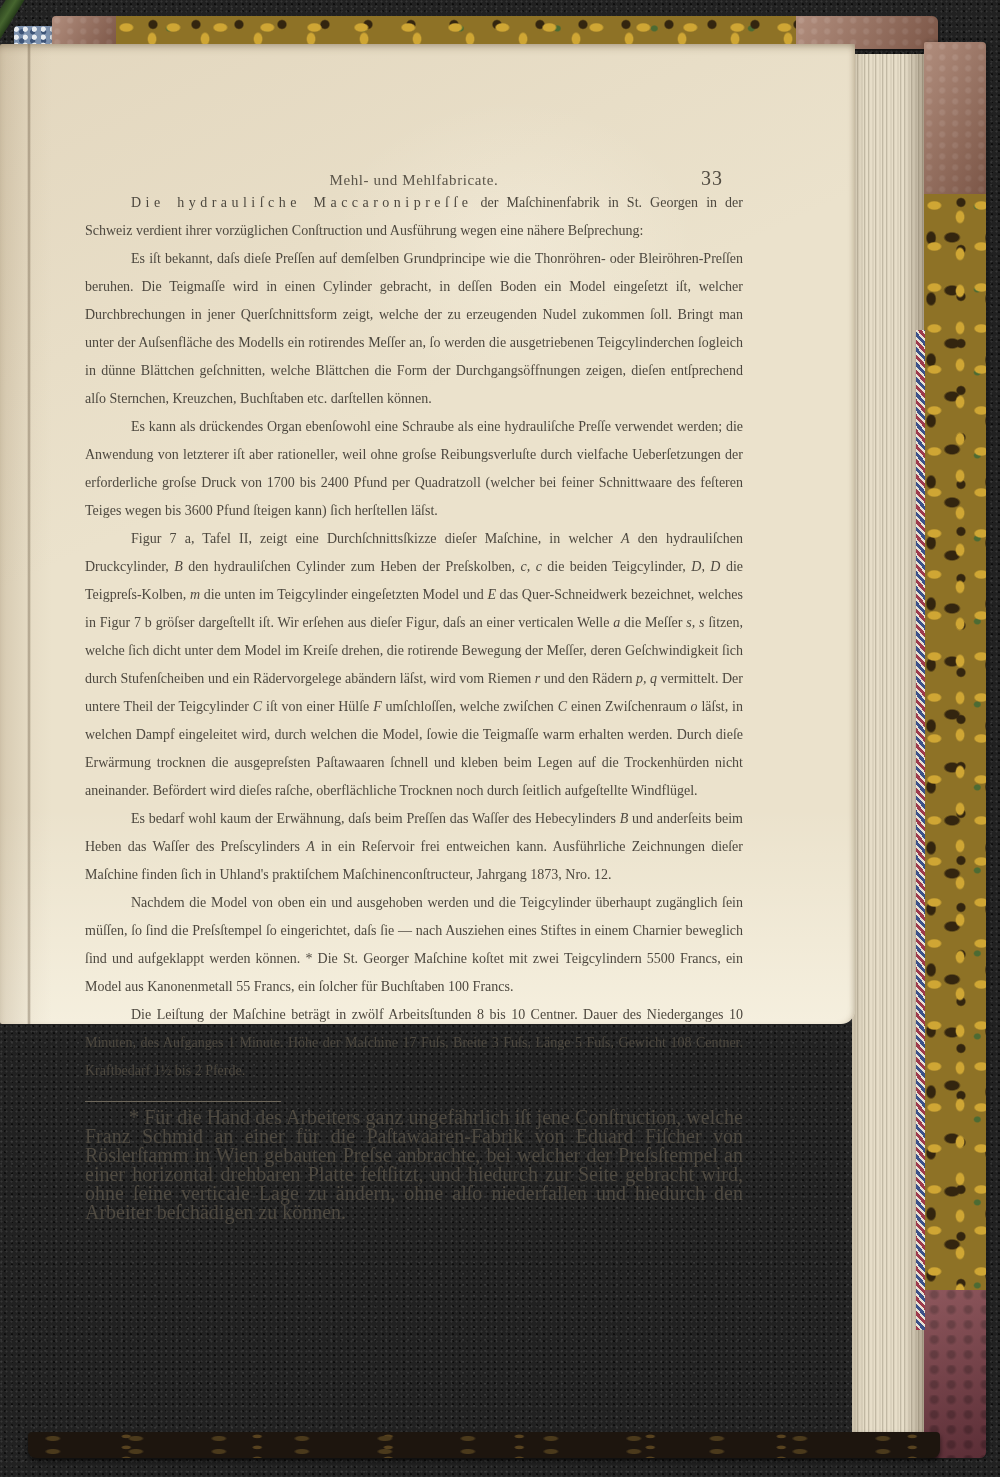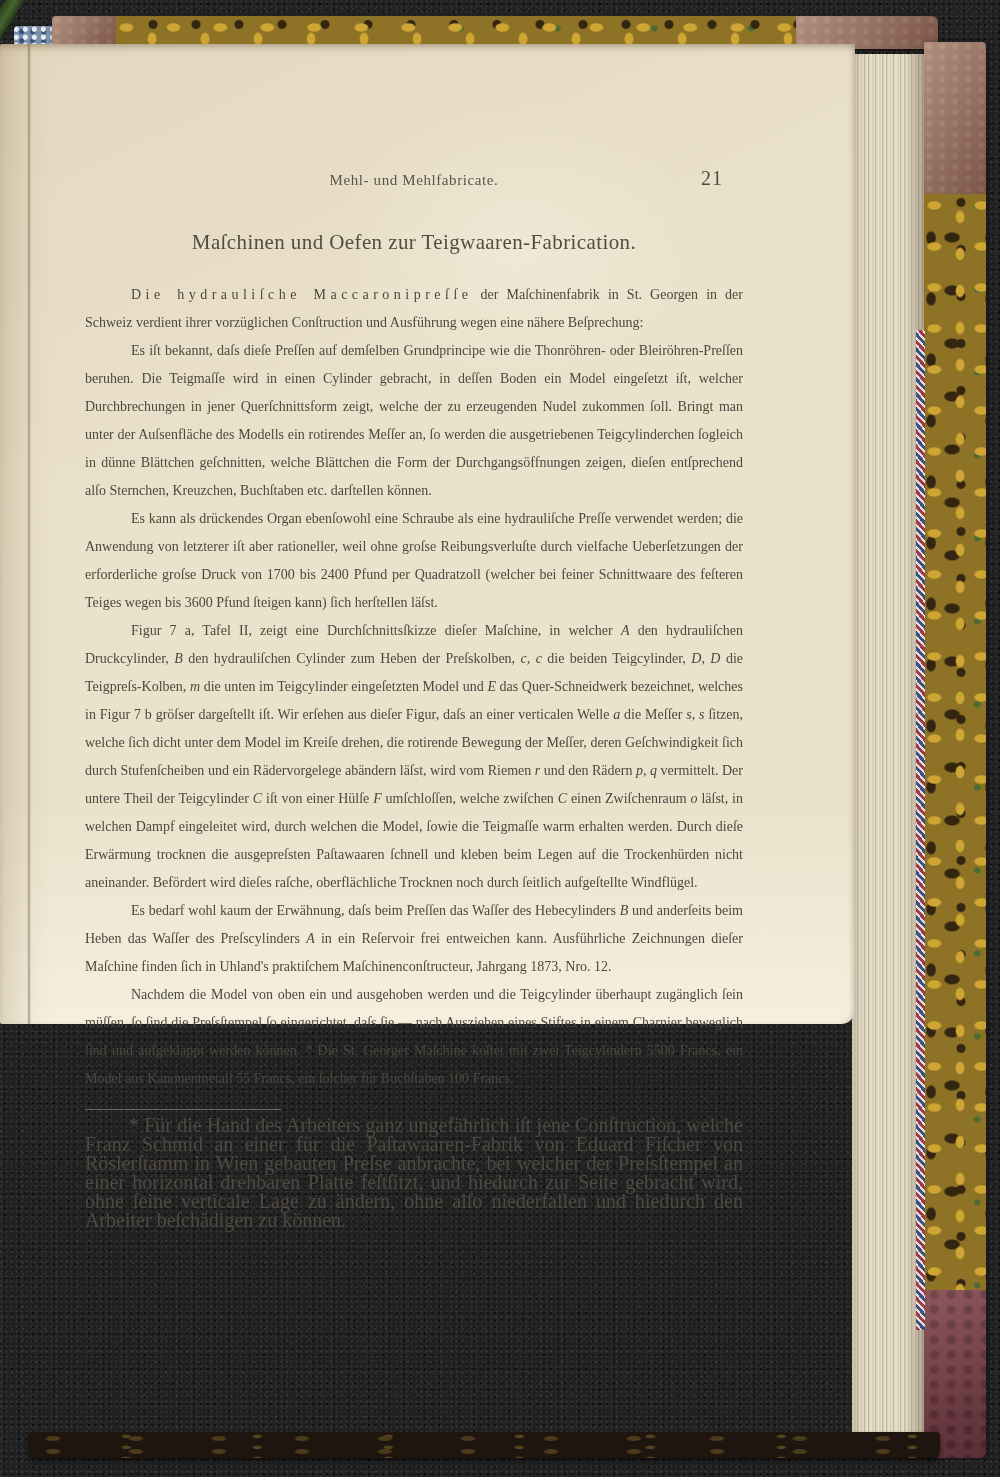--- a/index.html
+++ b/index.html
@@ -103,32 +103,32 @@
 <div class="edge-stripes"></div>
 <div class="bottom-edge"></div>
 
 <div class="page">
   <div class="gutter-shade"></div>
   <div class="gutter-crease"></div>
 
   <div class="text-col">
     <div class="head-row">
       <span>Mehl- und Mehlfabricate.</span>
-      <span class="page-num">21</span>
+      <span class="page-num">33</span>
     </div>
 
-    <h1 class="heading">Maſchinen und Oefen zur Teigwaaren-Fabrication.</h1>
 
     <div>
         <p class="para"><span class="sperr">Die hydrauliſche Maccaronipreſſe</span><span> der Maſchinenfabrik in St. Georgen in der Schweiz verdient ihrer vorzüglichen Conſtruction und Ausführung wegen eine nähere Beſprechung:</span></p>
         <p class="para"><span>Es iſt bekannt, daſs dieſe Preſſen auf demſelben Grundprincipe wie die Thonröhren- oder Bleiröhren-Preſſen beruhen. Die Teigmaſſe wird in einen Cylinder gebracht, in deſſen Boden ein Model eingeſetzt iſt, welcher Durchbrechungen in jener Querſchnittsform zeigt, welche der zu erzeugenden Nudel zukommen ſoll. Bringt man unter der Auſsenfläche des Modells ein rotirendes Meſſer an, ſo werden die ausgetriebenen Teigcylinderchen ſogleich in dünne Blättchen geſchnitten, welche Blättchen die Form der Durchgangsöffnungen zeigen, dieſen entſprechend alſo Sternchen, Kreuzchen, Buchſtaben etc. darſtellen können.</span></p>
         <p class="para"><span>Es kann als drückendes Organ ebenſowohl eine Schraube als eine hydrauliſche Preſſe verwendet werden; die Anwendung von letzterer iſt aber rationeller, weil ohne groſse Reibungsverluſte durch vielfache Ueberſetzungen der erforderliche groſse Druck von 1700 bis 2400 Pfund per Quadratzoll (welcher bei feiner Schnittwaare des feſteren Teiges wegen bis 3600 Pfund ſteigen kann) ſich herſtellen läſst.</span></p>
         <p class="para"><span>Figur 7 a, Tafel II, zeigt eine Durchſchnittsſkizze dieſer Maſchine, in welcher </span><span class="it">A</span><span> den hydrauliſchen Druckcylinder, </span><span class="it">B</span><span> den hydrauliſchen Cylinder zum Heben der Preſskolben, </span><span class="it">c, c</span><span> die beiden Teigcylinder, </span><span class="it">D, D</span><span> die Teigpreſs-Kolben, </span><span class="it">m</span><span> die unten im Teigcylinder eingeſetzten Model und </span><span class="it">E</span><span> das Quer-Schneidwerk bezeichnet, welches in Figur 7 b gröſser dargeſtellt iſt. Wir erſehen aus dieſer Figur, daſs an einer verticalen Welle </span><span class="it">a</span><span> die Meſſer </span><span class="it">s, s</span><span> ſitzen, welche ſich dicht unter dem Model im Kreiſe drehen, die rotirende Bewegung der Meſſer, deren Geſchwindigkeit ſich durch Stufenſcheiben und ein Rädervorgelege abändern läſst, wird vom Riemen </span><span class="it">r</span><span> und den Rädern </span><span class="it">p, q</span><span> vermittelt.  Der untere Theil der Teigcylinder </span><span class="it">C</span><span> iſt von einer Hülſe </span><span class="it">F</span><span> umſchloſſen, welche zwiſchen </span><span class="it">C</span><span> einen Zwiſchenraum </span><span class="it">o</span><span> läſst, in welchen Dampf eingeleitet wird, durch welchen die Model, ſowie die Teigmaſſe warm erhalten werden. Durch dieſe Erwärmung trocknen die ausgepreſsten Paſtawaaren ſchnell und kleben beim Legen auf die Trockenhürden nicht aneinander.  Befördert wird dieſes raſche, oberflächliche Trocknen noch durch ſeitlich aufgeſtellte Windflügel.</span></p>
         <p class="para"><span>Es bedarf wohl kaum der Erwähnung, daſs beim Preſſen das Waſſer des Hebecylinders </span><span class="it">B</span><span> und anderſeits beim Heben das Waſſer des Preſscylinders </span><span class="it">A</span><span> in ein Reſervoir frei entweichen kann.  Ausführliche Zeichnungen dieſer Maſchine finden ſich in Uhland's praktiſchem Maſchinenconſtructeur, Jahrgang 1873, Nro. 12.</span></p>
         <p class="para"><span>Nachdem die Model von oben ein und ausgehoben werden und die Teigcylinder überhaupt zugänglich ſein müſſen, ſo ſind die Preſsſtempel ſo eingerichtet, daſs ſie — nach Ausziehen eines Stiftes in einem Charnier beweglich ſind und aufgeklappt werden können. *  Die St. Georger Maſchine koſtet mit zwei Teigcylindern 5500 Francs, ein Model aus Kanonenmetall 55 Francs, ein ſolcher für Buchſtaben 100 Francs.</span></p>
+        <p class="para"><span>Die Leiſtung der Maſchine beträgt in zwölf Arbeitsſtunden 8 bis 10 Centner. Dauer des Niederganges 10 Minuten, des Aufganges 1 Minute. Höhe der Maſchine 17 Fuſs, Breite 3 Fuſs, Länge 5 Fuſs, Gewicht 108 Centner.  Kraftbedarf 1½ bis 2 Pferde.</span></p>
       </div>
 
     <hr class="fn-rule">
     <div class="footnote">
         <p class="para"><span>*  Für die Hand des Arbeiters ganz ungefährlich iſt jene Conſtruction, welche Franz Schmid an einer für die Paſtawaaren-Fabrik von Eduard Fiſcher von Röslerſtamm in Wien gebauten Preſse anbrachte, bei welcher der Preſsſtempel an einer horizontal drehbaren Platte feſtſitzt, und hiedurch zur Seite gebracht wird, ohne ſeine verticale Lage zu ändern, ohne alſo niederfallen und hiedurch den Arbeiter beſchädigen zu können.</span></p>
       </div>
   </div>
 </div>
 
 </body></html>

